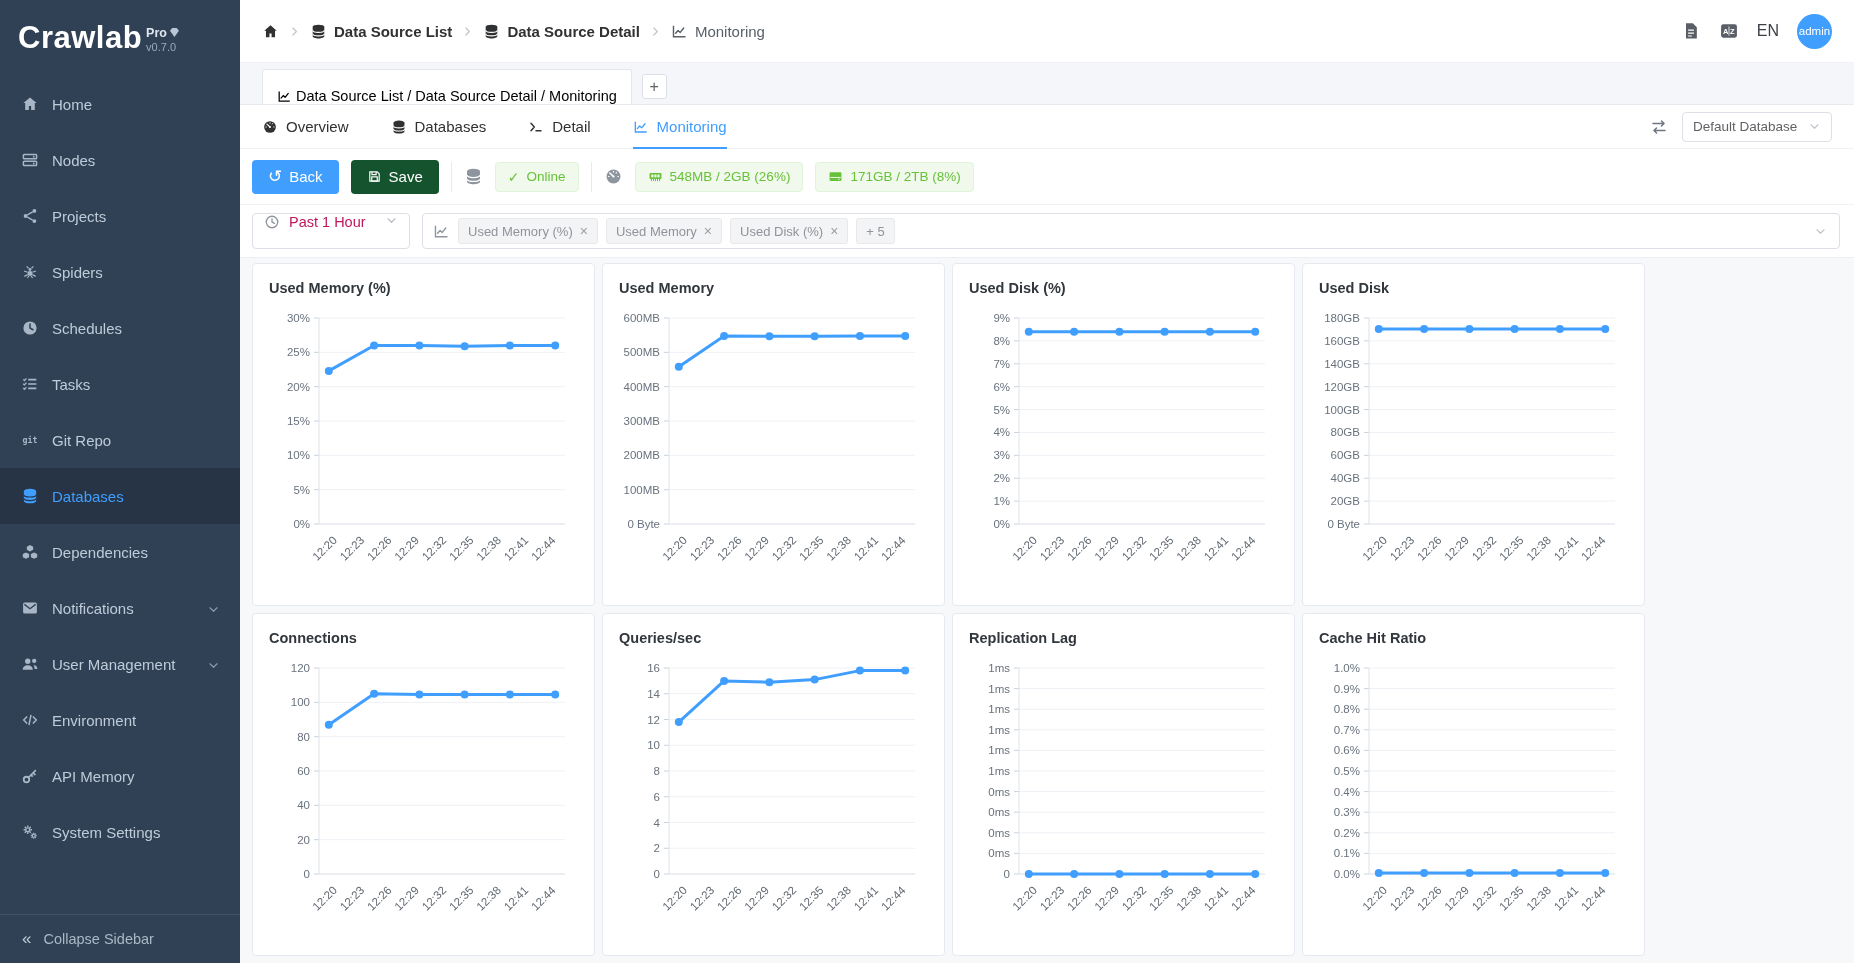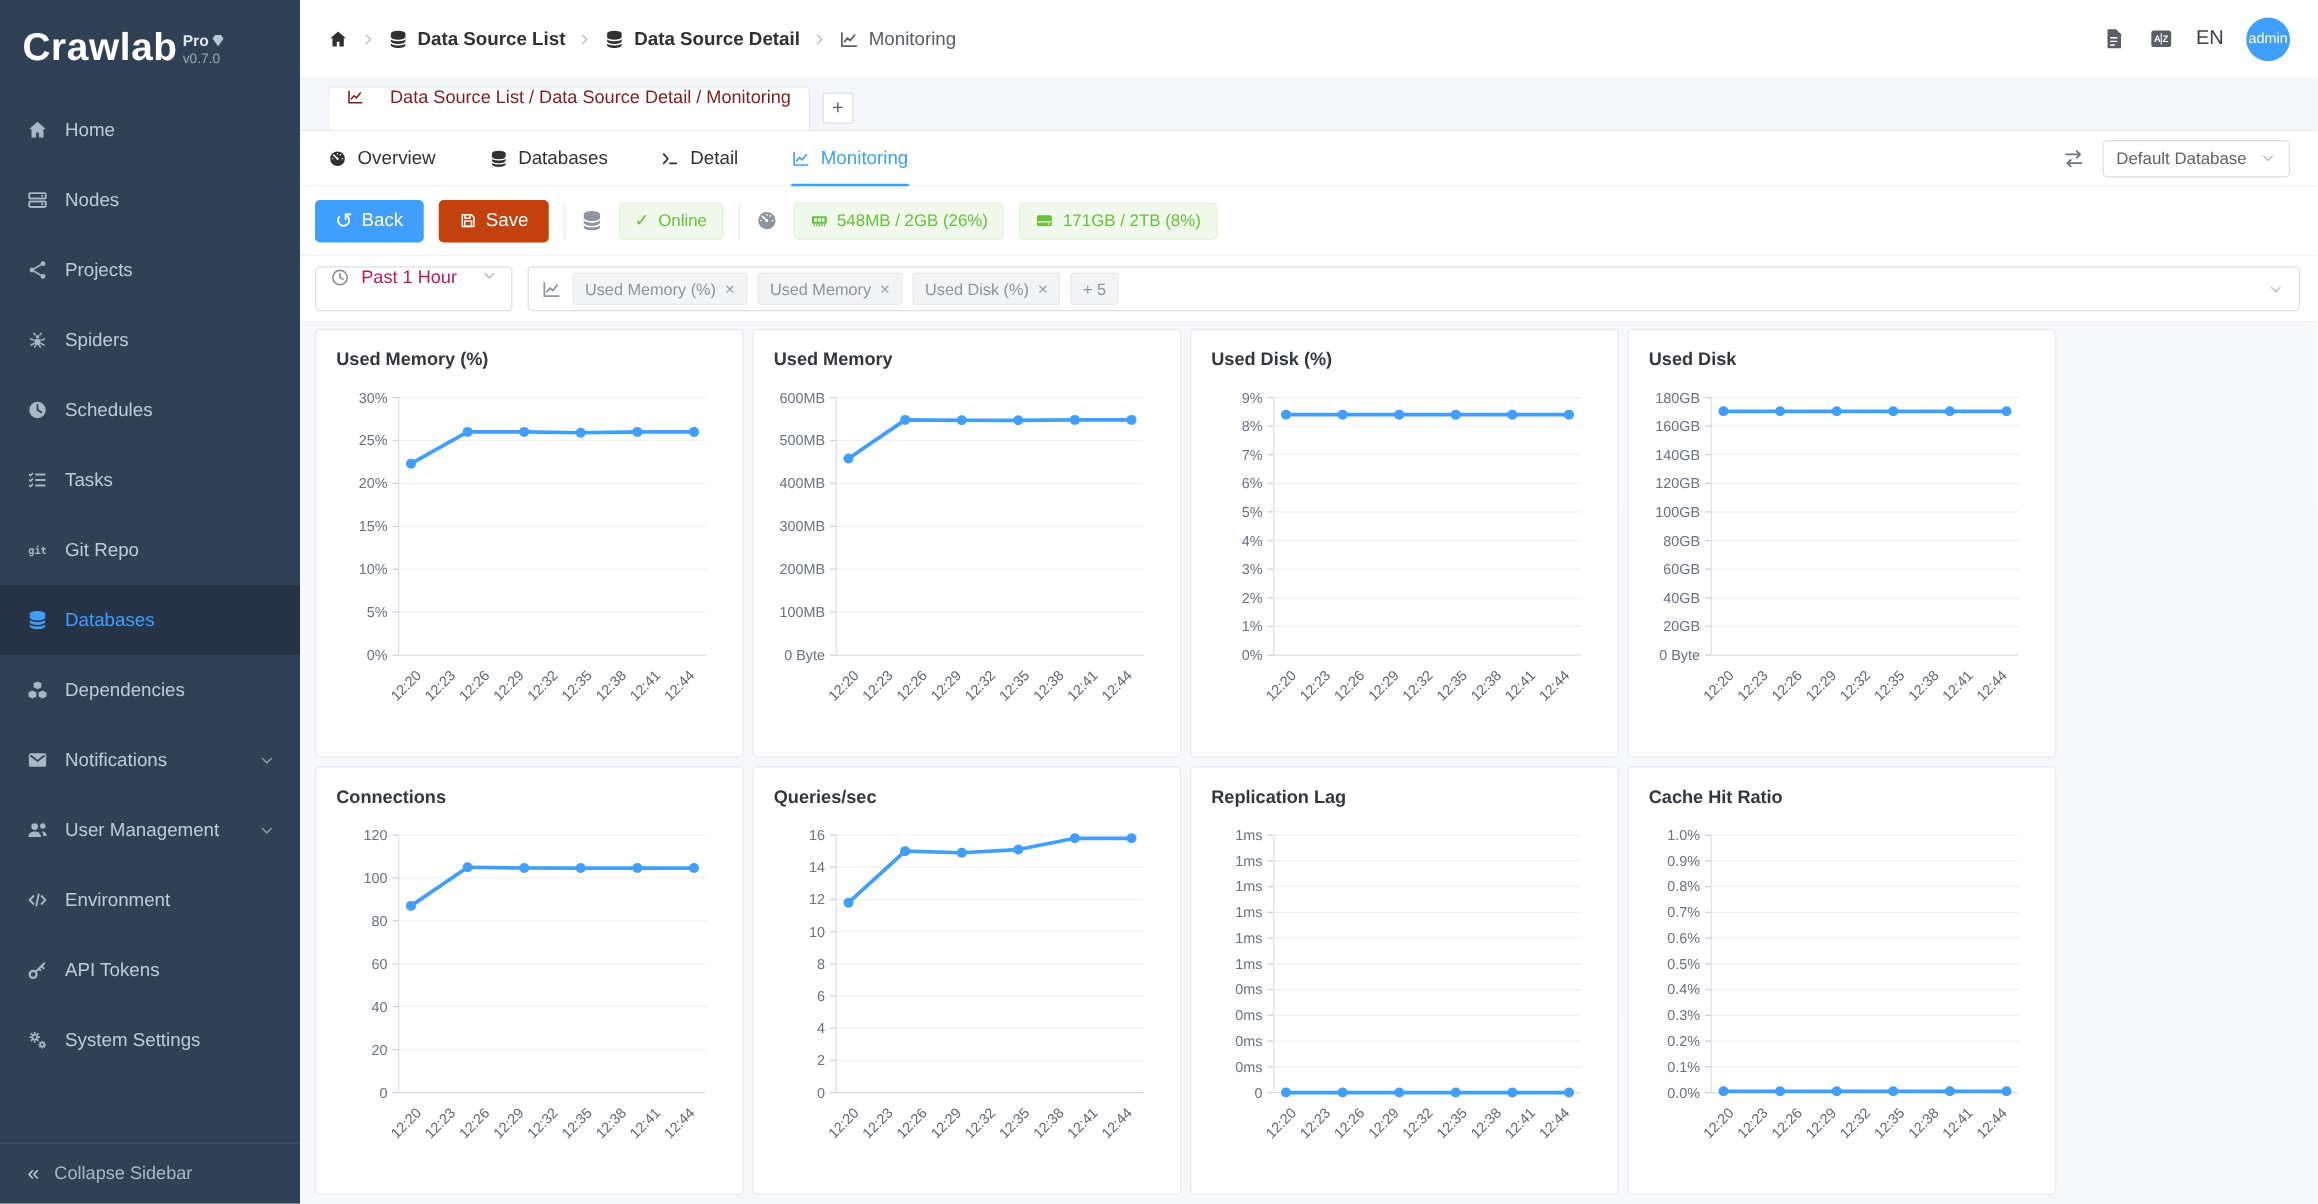--- a/index.html
+++ b/index.html
@@ -48,22 +48,22 @@
   .header-right { margin-left:auto; display:flex; align-items:center; gap:18px; }
   .hicon { color:#5a5e66; cursor:pointer; display:flex; }
   .hicon svg.ic { width:20px; height:20px; }
   .lang { font-size:16px; color:#3c4147; cursor:pointer; }
   .avatar { width:35px; height:35px; border-radius:50%; background:#409eff; color:#fff;
     font-size:11.5px; display:flex; align-items:center; justify-content:center; cursor:pointer; }
 
   .tabbar { height:42px; background:#f4f6f9; display:flex; align-items:flex-end;
     padding-left:22px; border-bottom:1px solid #e7ebf0; gap:10px; }
   .page-tab { height:35px; background:#fff; border:1px solid #e4e8ee; border-bottom:none;
-    border-radius:3px 3px 0 0; display:flex; align-items:flex-start; gap:20px; padding:0 14px;
-    color:#7f1d1d; font-size:14.5px; cursor:pointer; }
+    border-radius:3px 3px 0 0; display:flex; align-items:flex-end; gap:4px; padding:0 14px;
+    color:#000000; font-size:14.5px; cursor:pointer; }
   .page-tab svg.ic { width:15px; height:15px; }
   .tab-add { width:25px; height:25px; margin-bottom:5px; background:#fff; border:1px solid #dcdfe6;
     border-radius:3px; color:#606266; font-size:16px; display:flex; align-items:center;
     justify-content:center; cursor:pointer; }
 
   .navtabs { height:44px; background:#fff; display:flex; align-items:center;
     padding:0 22px; border-bottom:1px solid #eef1f5; }
   .navtab { height:44px; display:flex; align-items:center; gap:8px; margin-right:42px;
     font-size:15px; color:#303133; cursor:pointer; position:relative; }
   .navtab svg.ic { width:16px; height:16px; }
@@ -77,21 +77,21 @@
     background:#fff; cursor:pointer; }
   .select-box .chev { margin-left:auto; color:#c0c4cc; display:flex; }
   .chev svg.ic { width:13px; height:13px; }
 
   .actionbar { height:56px; background:#fff; display:flex; align-items:center;
     padding:0 12px; border-bottom:1px solid #f0f2f6; gap:12px; }
   .btn { height:34px; border:none; border-radius:4px; color:#fff; font-size:15px;
     font-family:inherit; display:flex; align-items:center; gap:7px; padding:0 16px; cursor:pointer; }
   .btn svg.ic { width:15px; height:15px; }
   .btn-back { background:#409eff; }
-  .btn-save { background:#c2410c; }
+  .btn-save { background:#14532d; }
   .undo-glyph { font-size:17px; line-height:1; }
   .vsep { width:1px; height:30px; background:#e7eaf0; }
   .bar-ic { color:#8f959e; display:flex; }
   .bar-ic svg.ic { width:19px; height:19px; }
   .badge { height:30px; background:#f0f9eb; --knock:#f0f9eb; border:1px solid #e1f3d8;
     border-radius:4px; color:#67c23a; font-size:13.5px; display:flex; align-items:center;
     gap:7px; padding:0 12px; cursor:default; }
   .badge svg.ic { width:15px; height:15px; }
   .badge .chk { font-size:14px; }
 
@@ -256,21 +256,21 @@
         </span>
         <span>Environment</span>
       </div>
       <div class="menu-item">
         <span class="mi-icon">
           <svg class="ic" viewBox="0 0 24 24" fill="currentColor">
             <circle cx="7.3" cy="16.7" r="3.7" fill="none" stroke="currentColor" stroke-width="2.4"></circle>
             <path d="M10 14 19.8 4.2M16.2 7.8l3 3M13.4 10.6l2.2 2.2" stroke="currentColor" stroke-width="2.2" fill="none"></path>
           </svg>
         </span>
-        <span>API Tokens</span>
+        <span>API Memory</span>
       </div>
       <div class="menu-item">
         <span class="mi-icon">
           <svg class="ic" viewBox="0 0 24 24" fill="currentColor">
             <g stroke="currentColor" stroke-width="1.8" fill="none">
               <circle cx="9" cy="9" r="2.6"></circle>
               <path d="M9 3.4v2.2M9 12.4v2.2M3.4 9h2.2M12.4 9h2.2M5 5l1.6 1.6M11.4 11.4 13 13M13 5l-1.6 1.6M6.6 11.4 5 13"></path>
             </g>
             <g stroke="currentColor" stroke-width="1.6" fill="none">
               <circle cx="17" cy="17" r="2"></circle>

